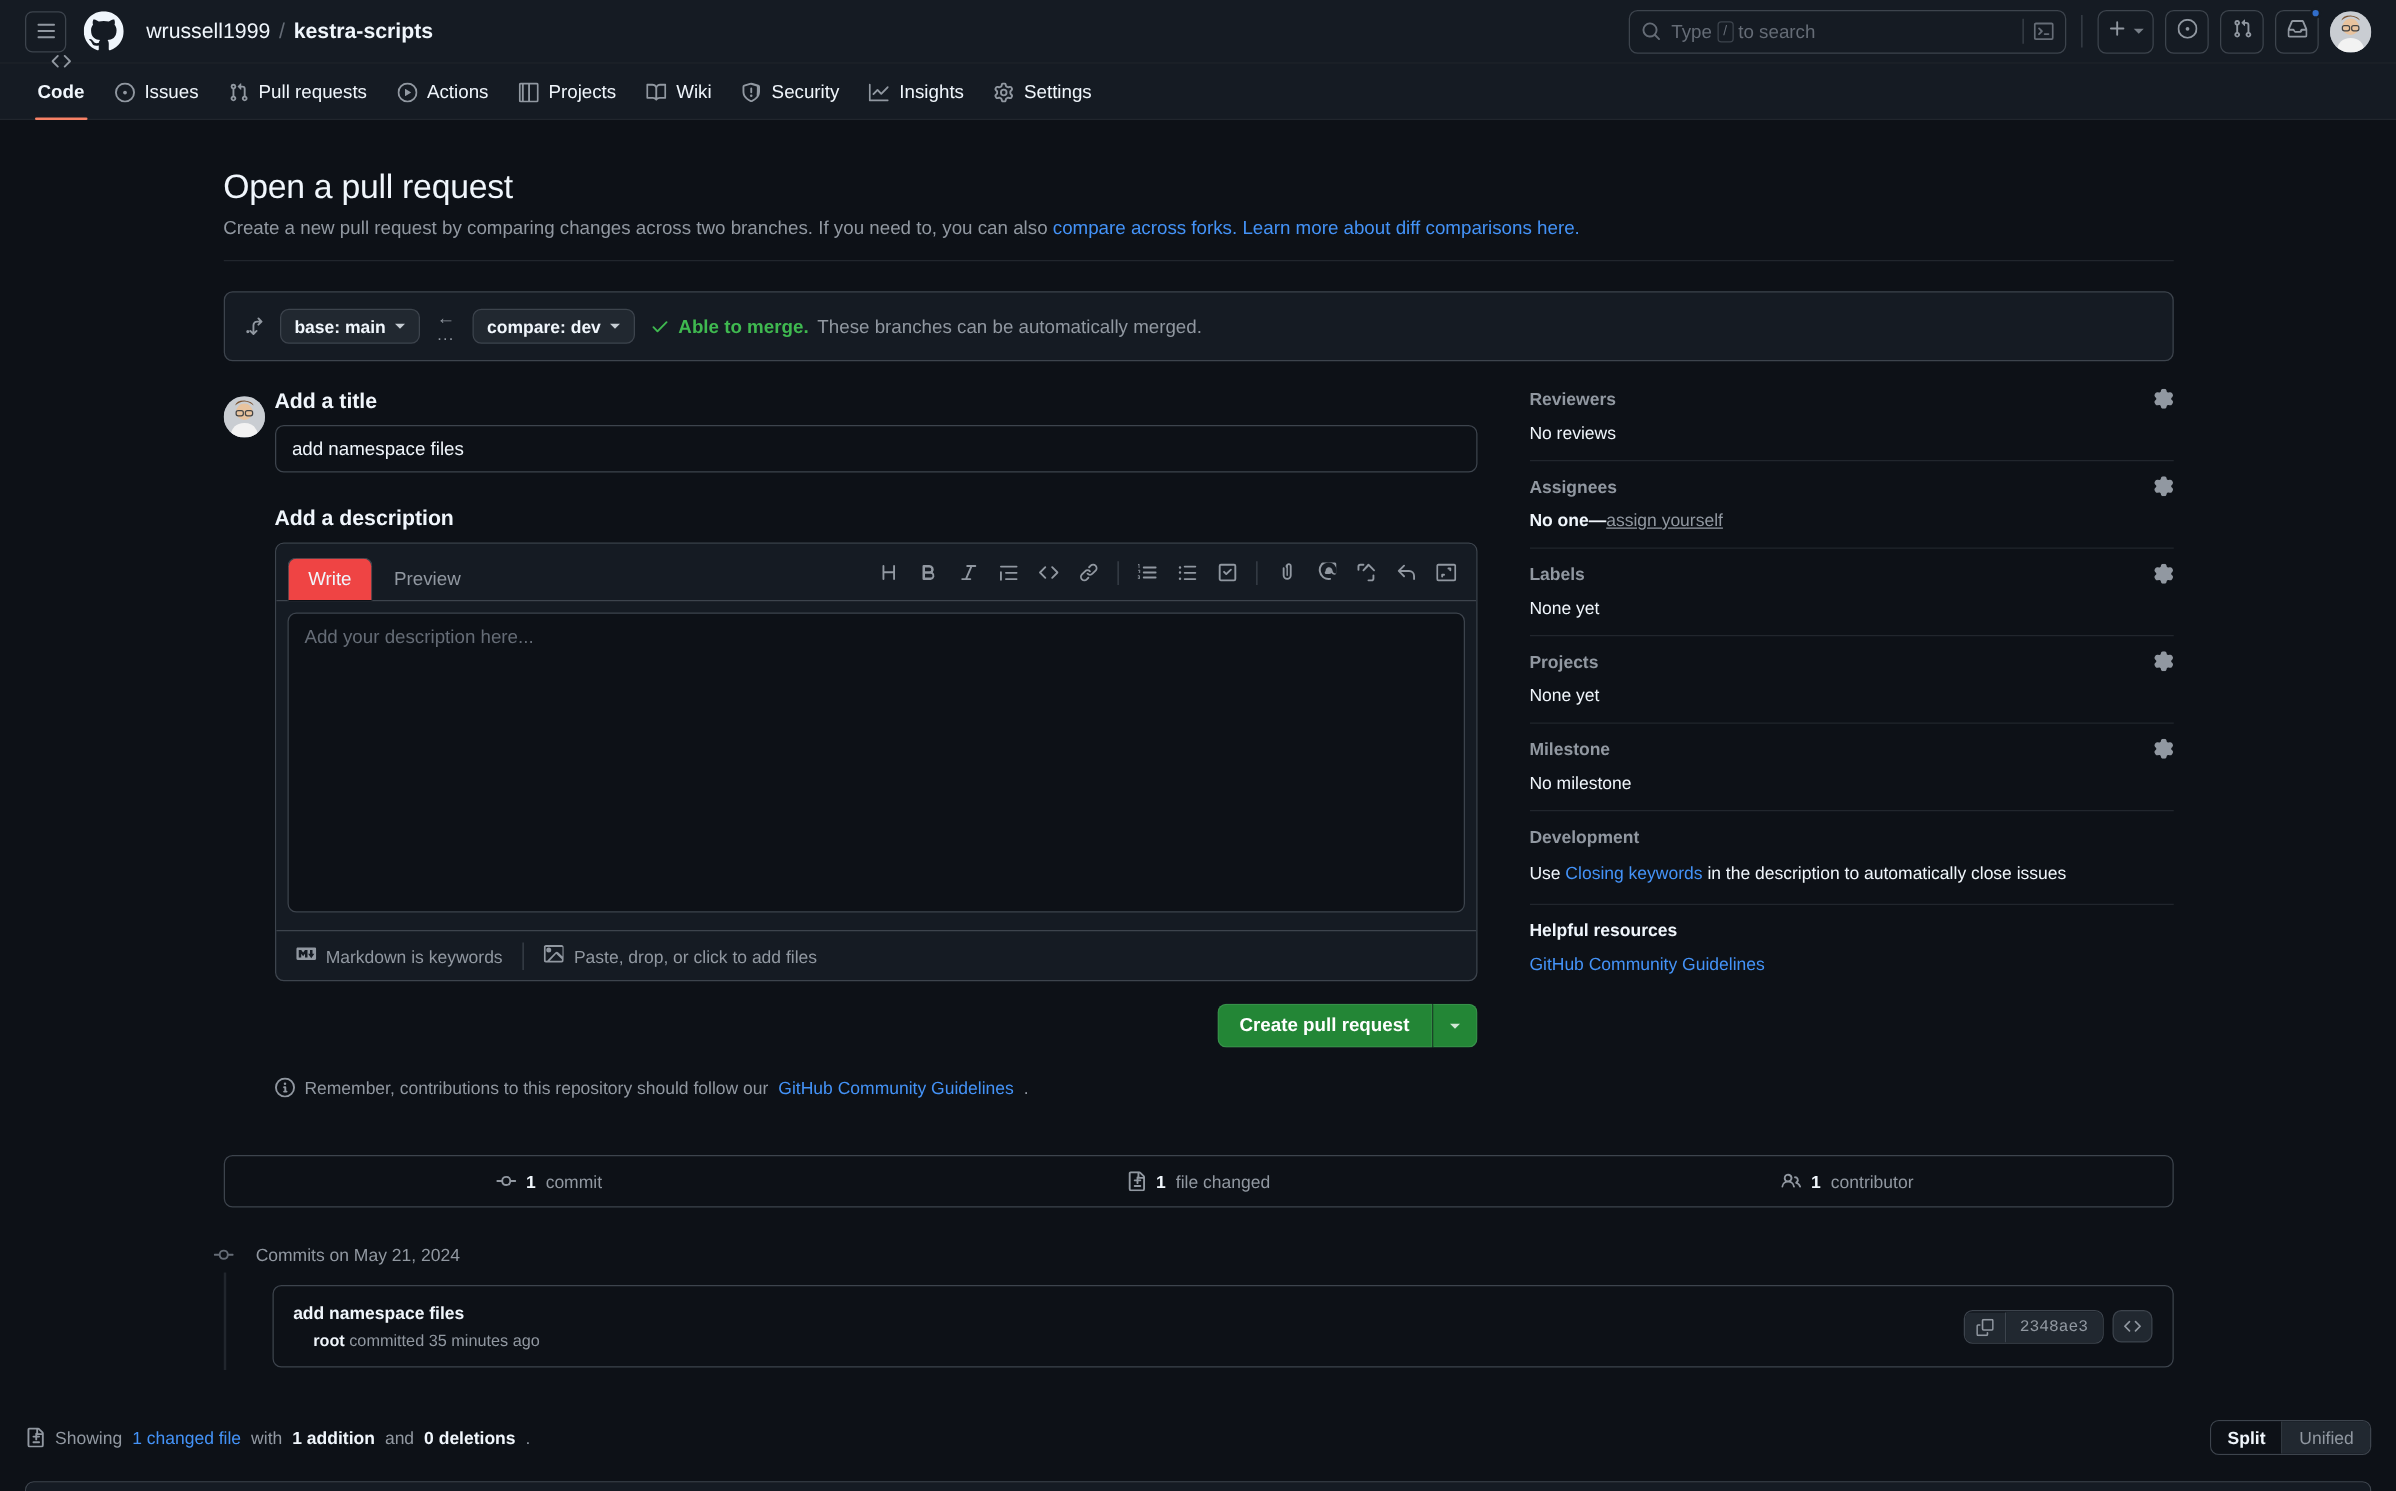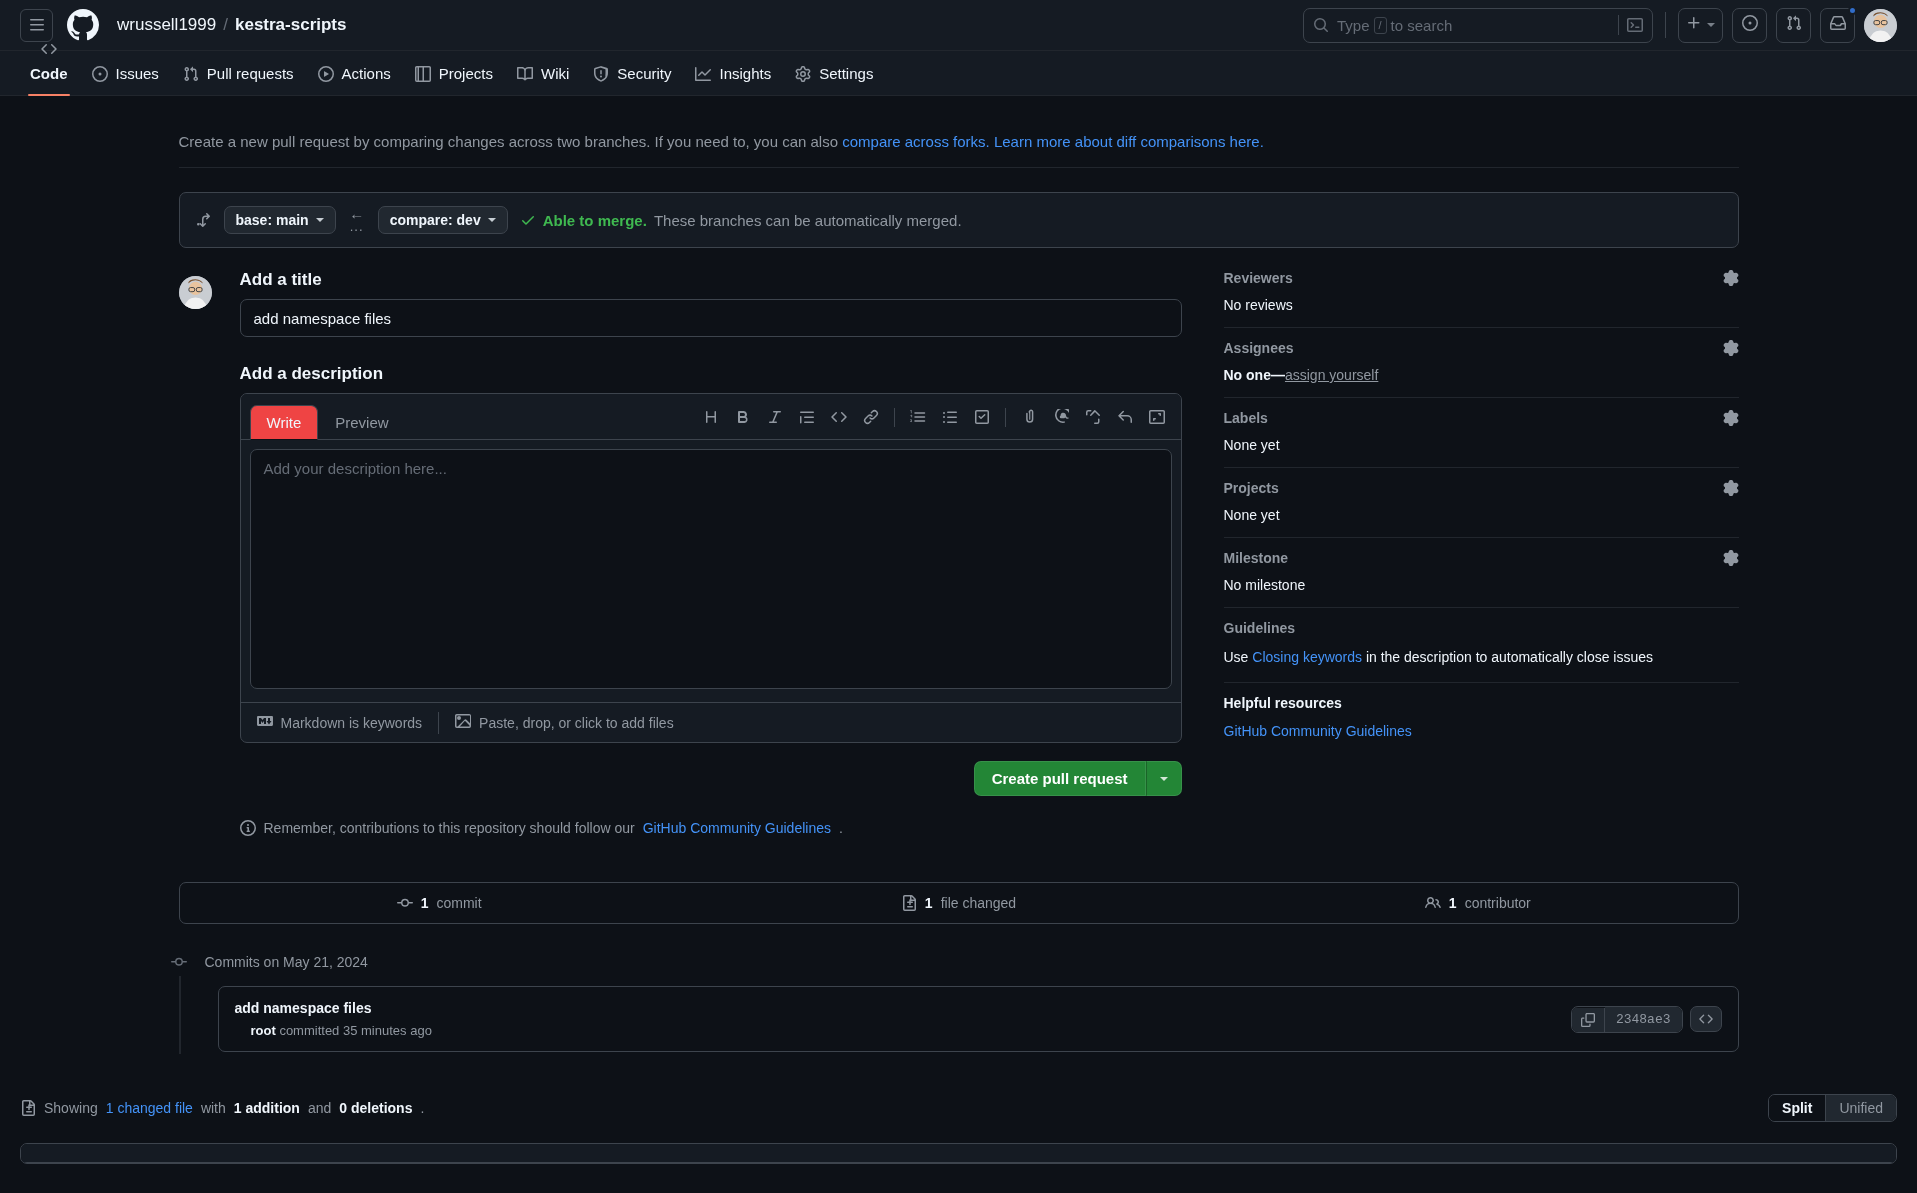--- a/index.html
+++ b/index.html
@@ -176,21 +176,21 @@
     display:flex;flex-direction:column;align-items:center;justify-content:center;
     color:var(--text-muted);line-height:0.7;font-size:15px;width:18px;
   }
   .arrow-stack .dots{font-size:13px;letter-spacing:1px;margin-top:2px;}
   .merge-status{font-size:15px;color:var(--text-muted);display:flex;align-items:center;gap:7px;}
   .merge-ok{color:var(--green-text);font-weight:600;}
   .check-ic{color:var(--green-text);display:flex;align-items:center;}
 
   
   .cols{display:flex;gap:0;margin-top:22px;}
-  .col-main{width:1003px;display:flex;gap:28px;}
+  .col-main{width:1003px;display:flex;gap:8px;}
   .col-side{width:auto;flex:1;padding-left:42px;}
 
   .author-avatar{
     width:33px;height:33px;border-radius:50%;flex-shrink:0;margin-top:6px;
     overflow:hidden;background:#8b949e;
   }
   .form-col{flex:1;}
   .lbl{font-size:17px;font-weight:600;color:var(--text);margin-bottom:9px;}
   .title-input{
     width:100%;height:38px;
@@ -550,20 +550,21 @@
         <svg width="16" height="16" viewBox="0 0 16 16" fill="currentColor">
           <path d="M8 0a8.2 8.2 0 0 1 .701.031C9.444.095 9.99.645 10.16 1.29l.288 1.107c.018.066.079.158.212.224.231.114.454.243.668.386.123.082.233.09.299.071l1.103-.303c.644-.176 1.392.021 1.82.63.27.385.506.792.704 1.218.315.675.111 1.422-.364 1.891l-.814.806c-.049.048-.098.147-.088.294.016.257.016.515 0 .772-.01.147.039.246.088.294l.814.806c.475.469.679 1.216.364 1.891a7.977 7.977 0 0 1-.704 1.217c-.428.61-1.176.807-1.82.63l-1.102-.302c-.067-.019-.177-.011-.3.071a5.909 5.909 0 0 1-.668.386c-.133.066-.194.158-.211.224l-.29 1.106c-.168.646-.715 1.196-1.458 1.26a8.006 8.006 0 0 1-1.402 0c-.743-.064-1.289-.614-1.458-1.26l-.289-1.106c-.018-.066-.079-.158-.212-.224a5.738 5.738 0 0 1-.668-.386c-.123-.082-.233-.09-.299-.071l-1.103.303c-.644.176-1.392-.021-1.82-.63a8.12 8.12 0 0 1-.704-1.218c-.315-.675-.111-1.422.363-1.891l.815-.806c.05-.048.098-.147.088-.294a6.214 6.214 0 0 1 0-.772c.01-.147-.038-.246-.088-.294l-.815-.806C.635 6.045.431 5.298.746 4.623a7.92 7.92 0 0 1 .704-1.217c.428-.61 1.176-.807 1.82-.63l1.102.302c.067.019.177.011.3-.071.214-.143.437-.272.668-.386.133-.066.194-.158.211-.224l.29-1.106C6.009.645 6.556.095 7.299.03 7.53.01 7.764 0 8 0Zm-.571 1.525c-.036.003-.108.036-.137.146l-.289 1.105c-.147.561-.549.967-.998 1.189-.173.086-.34.183-.5.29-.417.278-.97.423-1.529.27l-1.103-.303c-.109-.03-.175.016-.195.045-.22.312-.412.644-.573.99-.014.031-.021.11.059.19l.815.806c.411.406.562.957.53 1.456a4.709 4.709 0 0 0 0 .582c.032.499-.119 1.05-.53 1.456l-.815.806c-.081.08-.073.159-.059.19.162.346.353.677.573.989.02.03.085.076.195.046l1.102-.303c.56-.153 1.113-.008 1.53.27.161.107.328.204.501.29.447.222.85.629.997 1.189l.289 1.105c.029.109.101.143.137.146a6.6 6.6 0 0 0 1.142 0c.036-.003.108-.036.137-.146l.289-1.105c.147-.561.549-.967.998-1.189.173-.086.34-.183.5-.29.417-.278.97-.423 1.529-.27l1.103.303c.109.029.175-.016.195-.045.22-.313.411-.644.573-.99.014-.031.021-.11-.059-.19l-.815-.806c-.411-.406-.562-.957-.53-1.456a4.709 4.709 0 0 0 0-.582c-.032-.499.119-1.05.53-1.456l.815-.806c.081-.08.073-.159.059-.19a6.464 6.464 0 0 0-.573-.989c-.02-.03-.085-.076-.195-.046l-1.102.303c-.56.153-1.113.008-1.53-.27a4.44 4.44 0 0 0-.501-.29c-.447-.222-.85-.629-.997-1.189l-.289-1.105c-.029-.11-.101-.143-.137-.146a6.6 6.6 0 0 0-1.142 0ZM11 8a3 3 0 1 1-6 0 3 3 0 0 1 6 0ZM9.5 8a1.5 1.5 0 1 0-3.001.001A1.5 1.5 0 0 0 9.5 8Z"></path>
         </svg>
       </span>
     <span>Settings</span>
   </a>
 </nav>
 
 <div class="page">
 
+  <h1 class="title">Open a pull request</h1>
   <div class="subtitle">
     <span>Create a new pull request by comparing changes across two branches. If you need to, you can also </span><a class="lnk">compare across forks.</a> <a class="lnk">Learn more about diff comparisons here.</a>
   </div>
 
   <div class="compare-bar">
     <span class="compare-icon">
       <svg width="16" height="16" viewBox="0 0 16 16" fill="currentColor">
           <path d="M10.22 1.22a.75.75 0 0 1 1.06 0l2.5 2.5a.75.75 0 0 1 0 1.06l-2.5 2.5a.75.75 0 1 1-1.06-1.06l1.22-1.22H9.75a2.25 2.25 0 0 0-2.25 2.25v5.19l1.22-1.22a.75.75 0 0 1 1.06 1.06l-2.5 2.5a.75.75 0 0 1-1.06 0l-2.5-2.5a.75.75 0 1 1 1.06-1.06l1.22 1.22V7.25A3.75 3.75 0 0 1 9.75 3.5h1.69l-1.22-1.22a.75.75 0 0 1 0-1.06ZM3.5 12.25a1.25 1.25 0 1 1-2.5 0 1.25 1.25 0 0 1 2.5 0Z"></path>
         </svg>
     </span>
@@ -787,21 +788,21 @@
               <svg width="16" height="16" viewBox="0 0 16 16" fill="currentColor">
                 <path d="M8 0a8.2 8.2 0 0 1 .701.031C9.444.095 9.99.645 10.16 1.29l.288 1.107c.018.066.079.158.212.224.231.114.454.243.668.386.123.082.233.09.299.071l1.103-.303c.644-.176 1.392.021 1.82.63.27.385.506.792.704 1.218.315.675.111 1.422-.364 1.891l-.814.806c-.049.048-.098.147-.088.294.016.257.016.515 0 .772-.01.147.039.246.088.294l.814.806c.475.469.679 1.216.364 1.891a7.977 7.977 0 0 1-.704 1.217c-.428.61-1.176.807-1.82.63l-1.102-.302c-.067-.019-.177-.011-.3.071a5.909 5.909 0 0 1-.668.386c-.133.066-.194.158-.211.224l-.29 1.106c-.168.646-.715 1.196-1.458 1.26a8.006 8.006 0 0 1-1.402 0c-.743-.064-1.289-.614-1.458-1.26l-.289-1.106c-.018-.066-.079-.158-.212-.224a5.738 5.738 0 0 1-.668-.386c-.123-.082-.233-.09-.299-.071l-1.103.303c-.644.176-1.392-.021-1.82-.63a8.12 8.12 0 0 1-.704-1.218c-.315-.675-.111-1.422.363-1.891l.815-.806c.05-.048.098-.147.088-.294a6.214 6.214 0 0 1 0-.772c.01-.147-.038-.246-.088-.294l-.815-.806C.635 6.045.431 5.298.746 4.623a7.92 7.92 0 0 1 .704-1.217c.428-.61 1.176-.807 1.82-.63l1.102.302c.067.019.177.011.3-.071.214-.143.437-.272.668-.386.133-.066.194-.158.211-.224l.29-1.106C6.009.645 6.556.095 7.299.03 7.53.01 7.764 0 8 0ZM11 8a3 3 0 1 1-6 0 3 3 0 0 1 6 0ZM9.5 8a1.5 1.5 0 1 0-3.001.001A1.5 1.5 0 0 0 9.5 8Z"></path>
               </svg>
             </span>
         </div>
         <div class="side-body">No milestone</div>
       </div>
 
       <div class="side-sec">
         <div class="side-head">
-          <span>Guidelines</span>
+          <span>Development</span>
         </div>
         <div class="dev-body">
           <span>Use </span><a class="lnk">Closing keywords</a><span> in the description to automatically close issues</span>
         </div>
       </div>
 
       <div class="side-sec" style="border-bottom:none;">
         <div class="helpful-title">Helpful resources</div>
         <a class="lnk" style="font-size:14px;">GitHub Community Guidelines</a>
       </div>

